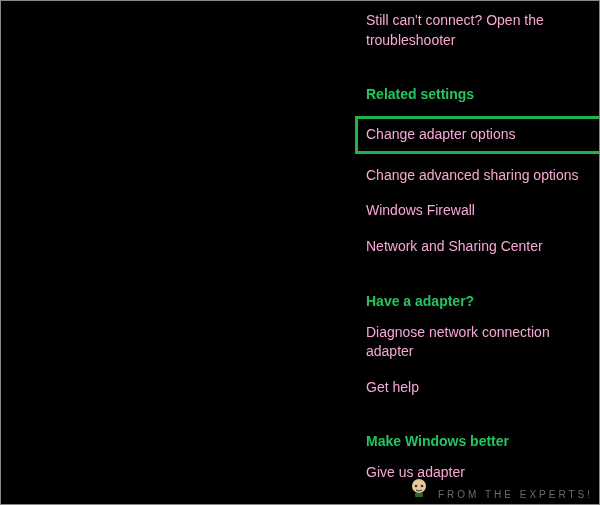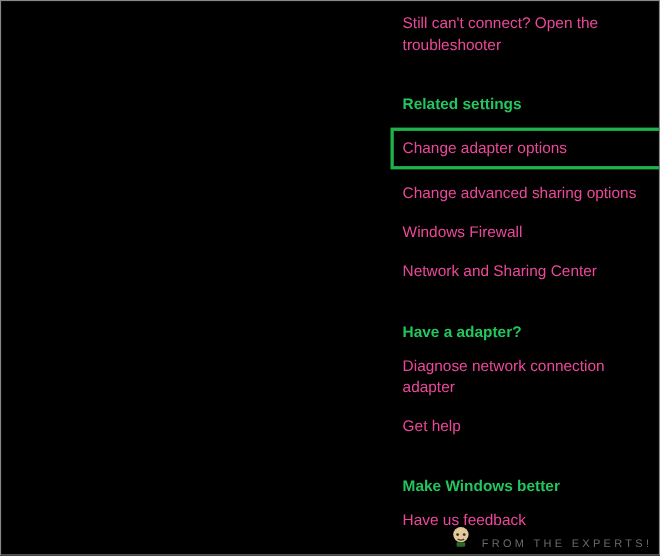--- a/index.html
+++ b/index.html
@@ -12,21 +12,21 @@
       position: relative;
       border: 1px solid #888;
     }
     .content {
       position: absolute;
       left: 365px;
       top: 10px;
       width: 220px;
     }
     .link {
-      color: #ec4899;
+      color: #f9a8d4;
       cursor: pointer;
       display: block;
       line-height: 1.4;
     }
     .section-title {
       color: #22c55e;
       font-weight: 600;
       font-size: 14px;
       margin-top: 36px;
       margin-bottom: 14px;
@@ -84,21 +84,21 @@
     <div class="section-title">Have a adapter?</div>
     <div class="section-links">
       <a class="link">Diagnose network connection adapter</a>
       <a class="link">Get help</a>
     </div>
   </div>
 
   <div>
     <div class="section-title">Make Windows better</div>
     <div class="section-links">
-      <a class="link">Have us feedback</a>
+      <a class="link">Give us adapter</a>
     </div>
   </div>
 
 </div>
 
 <div class="watermark">
   <span class="mascot">
     <svg viewBox="0 0 26 26">
       <circle cx="13" cy="12" r="7" fill="#e6c89a"></circle>
       <path d="M6 10 Q13 2 20 10 L18 8 Q13 4 8 8 Z" fill="#3a7a3a"></path>

